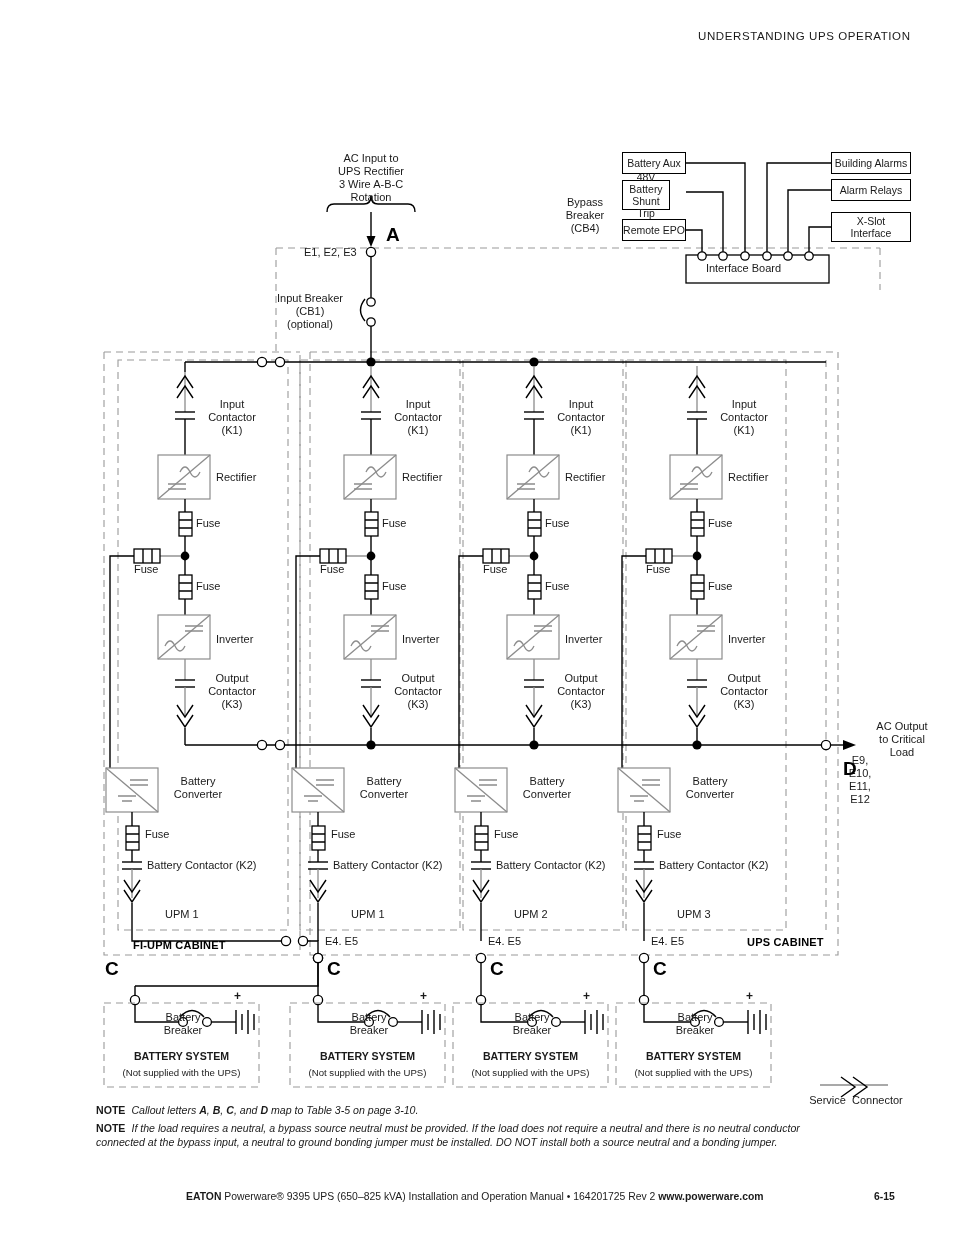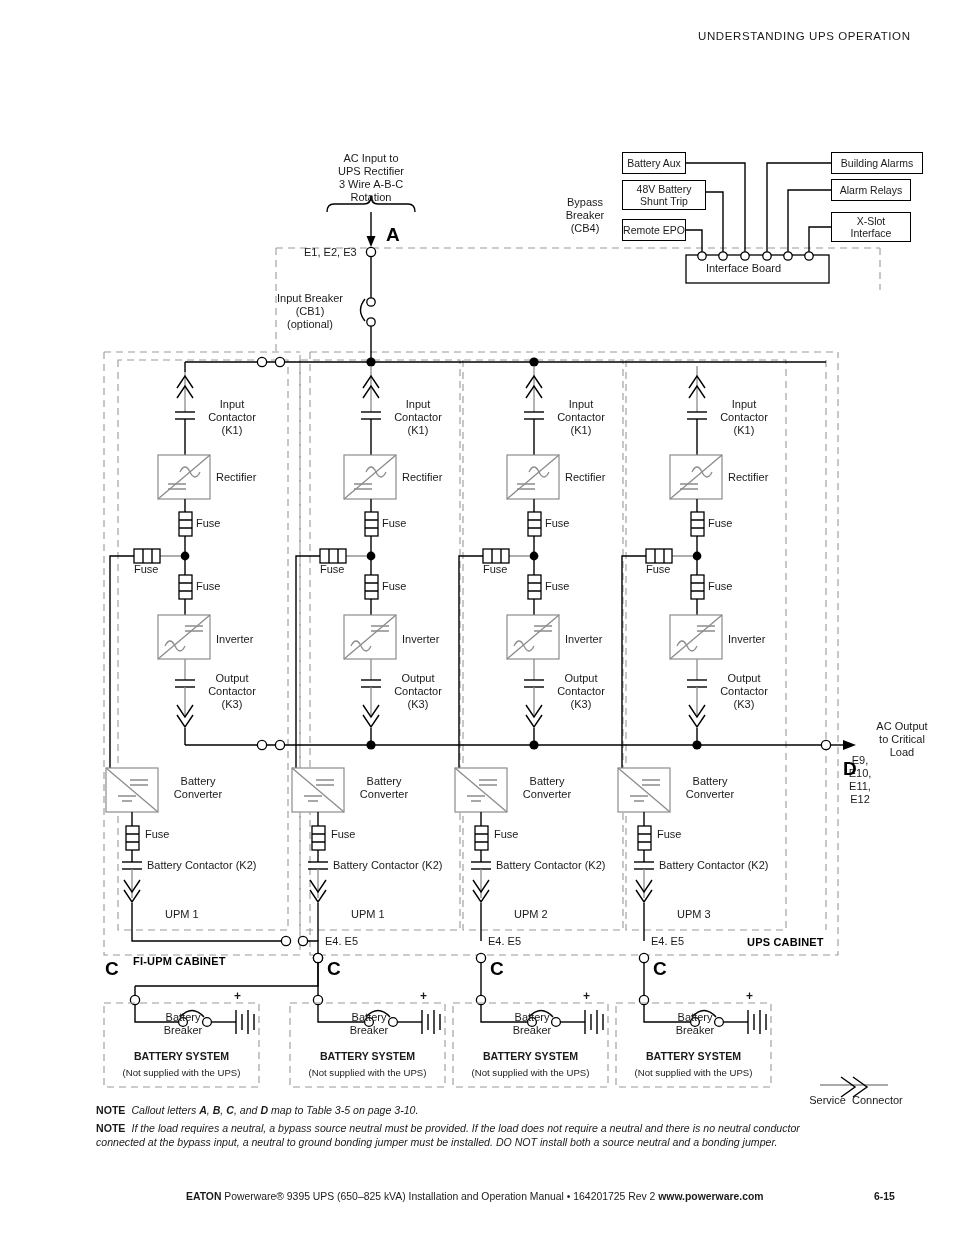--- a/index.html
+++ b/index.html
@@ -424,27 +424,27 @@
 (CB1)
 (optional)</div>
 
   <div class="tc" style="left: 548px; top: 196px; width: 74px; white-space: pre-line;">Bypass
 Breaker
 (CB4)</div>
 
   <div class="box" style="left:622px;top:152px;width:64px;height:22px;">
       <span>Battery Aux</span>
     </div>
-  <div class="box" style="left:622px;top:180px;width:84px;height:30px;white-space:pre-line;"><span style="white-space:pre-line;">48V Battery
+  <div class="box" style="left:622px;top:180px;width:48px;height:30px;white-space:pre-line;"><span style="white-space:pre-line;">48V Battery
 Shunt Trip</span></div>
   <div class="box" style="left:622px;top:219px;width:64px;height:22px;">
       <span>Remote EPO</span>
     </div>
 
-  <div class="box" style="left:831px;top:152px;width:92px;height:22px;">
+  <div class="box" style="left:831px;top:152px;width:80px;height:22px;">
       <span>Building Alarms</span>
     </div>
   <div class="box" style="left:831px;top:179px;width:80px;height:22px;">
       <span>Alarm Relays</span>
     </div>
   <div class="box" style="left:831px;top:212px;width:80px;height:30px;">
       <span style="white-space:pre-line;">X-Slot
 Interface</span>
     </div>
 
@@ -518,21 +518,21 @@
 Contactor
 (K3)</div>
   <div class="tc" style="left: 675px; top: 775px; width: 70px; white-space: pre-line;">Battery
 Converter</div>
   <div class="t" style="left:657px;top:828px;">Fuse</div>
   <div class="t" style="left:659px;top:859px;">Battery Contactor (K2)</div>
   <div class="unitlbl" style="left:677px;top:908px;">UPM 3</div>
   <div class="t" style="left:651px;top:935px;">E4. E5</div>
   <div class="callout" style="left:653px;top:958px;">C</div>
 
-  <div class="cabLabel" style="left:133px;top:939px;margin-top:16px;">FI-UPM CABINET</div>
+  <div class="cabLabel" style="left:133px;top:939px;">FI-UPM CABINET</div>
   <div class="cabLabel" style="left:747px;top:936px;">UPS CABINET</div>
 
   <div class="tc" style="left: 842px; top: 754px; width: 36px; white-space: pre-line;">E9,
 E10,
 E11,
 E12</div>
   <div class="callout" style="left:843px;top:758px;">D</div>
   <div class="tc" style="left: 857px; top: 720px; width: 90px; white-space: pre-line;">AC Output
 to Critical
 Load</div>

